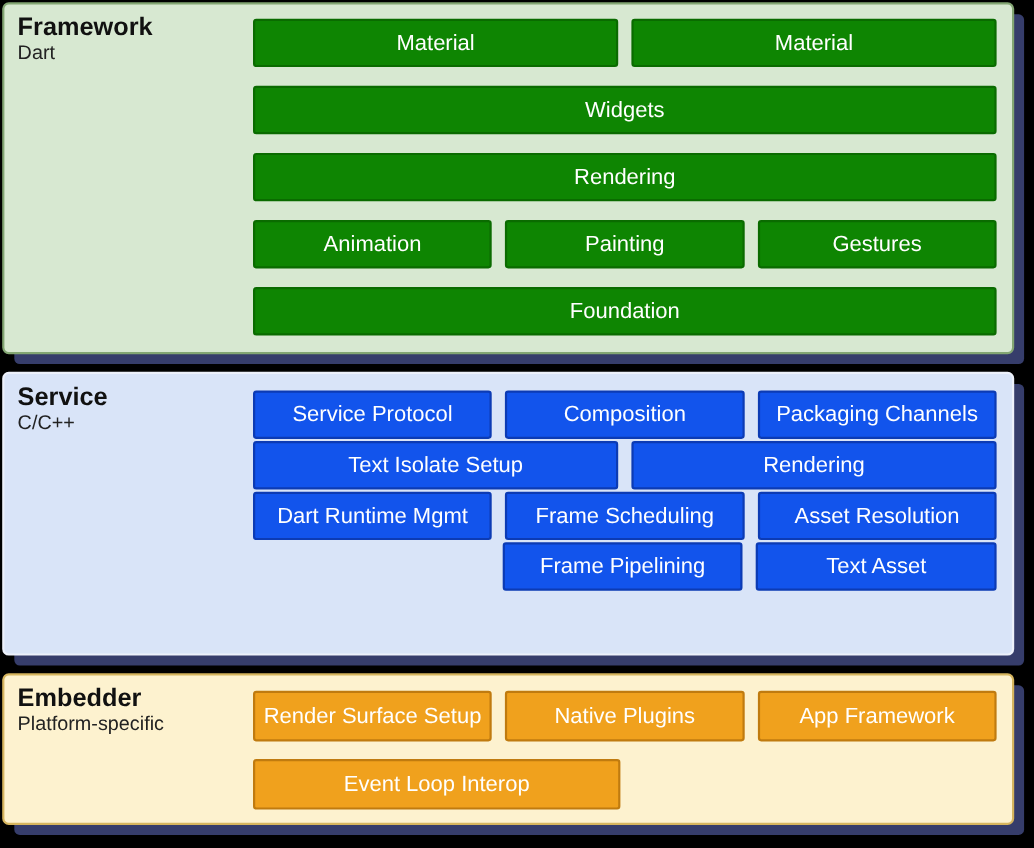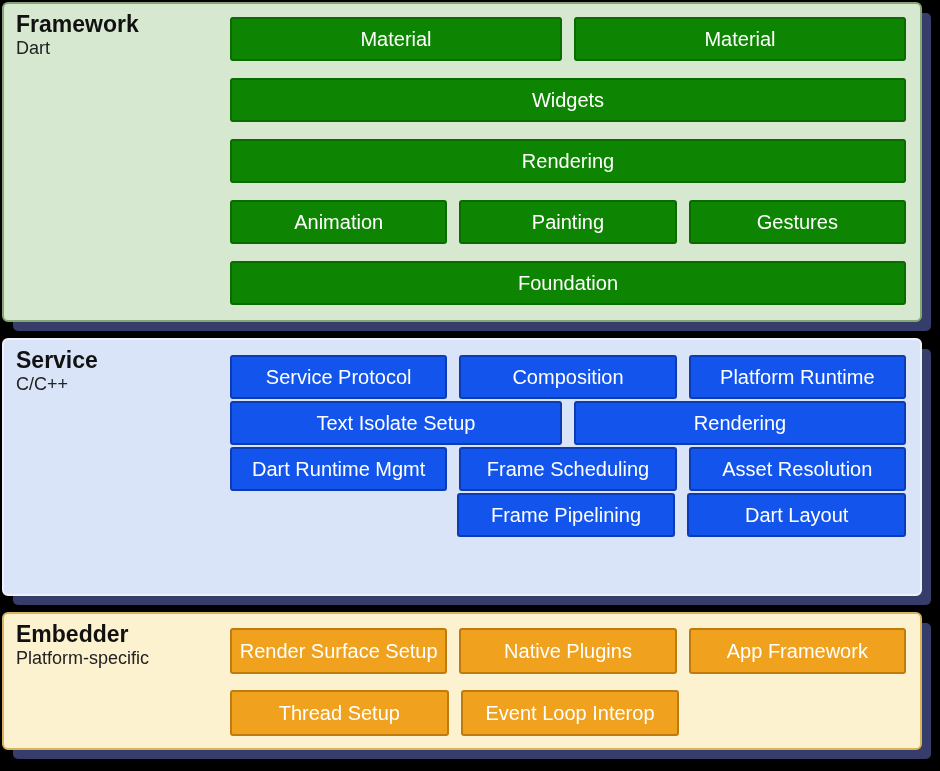--- a/index.html
+++ b/index.html
@@ -136,51 +136,50 @@
 
   <section class="panel engine">
     <div class="label">
       <div class="title">Service</div>
       <div class="subtitle">C/C++</div>
     </div>
     <div class="grid">
       <div class="row">
         <div class="btn">Service Protocol</div>
         <div class="btn">Composition</div>
-        <div class="btn">Platform Runtime</div>
+        <div class="btn">Packaging Channels</div>
       </div>
       <div class="row">
         <div class="btn">Text Isolate Setup</div>
         <div class="btn">Rendering</div>
       </div>
       <div class="row">
         <div class="btn">Dart Runtime Mgmt</div>
         <div class="btn">Frame Scheduling</div>
         <div class="btn">Asset Resolution</div>
       </div>
       <div class="row">
         <div class="spacer"></div>
         <div class="btn">Frame Pipelining</div>
-        <div class="btn">Dart Layout</div>
+        <div class="btn">Text Asset</div>
       </div>
     </div>
   </section>
 
   <section class="panel embedder">
     <div class="label">
       <div class="title">Embedder</div>
       <div class="subtitle">Platform-specific</div>
     </div>
     <div class="grid">
       <div class="row">
         <div class="btn">Render Surface Setup</div>
         <div class="btn">Native Plugins</div>
         <div class="btn">App Framework</div>
       </div>
       <div class="row">
-        <div class="btn">Thread Setup</div>
         <div class="btn">Event Loop Interop</div>
         <div class="spacer"></div>
       </div>
     </div>
   </section>
 
 </div>
 
 </body></html>

